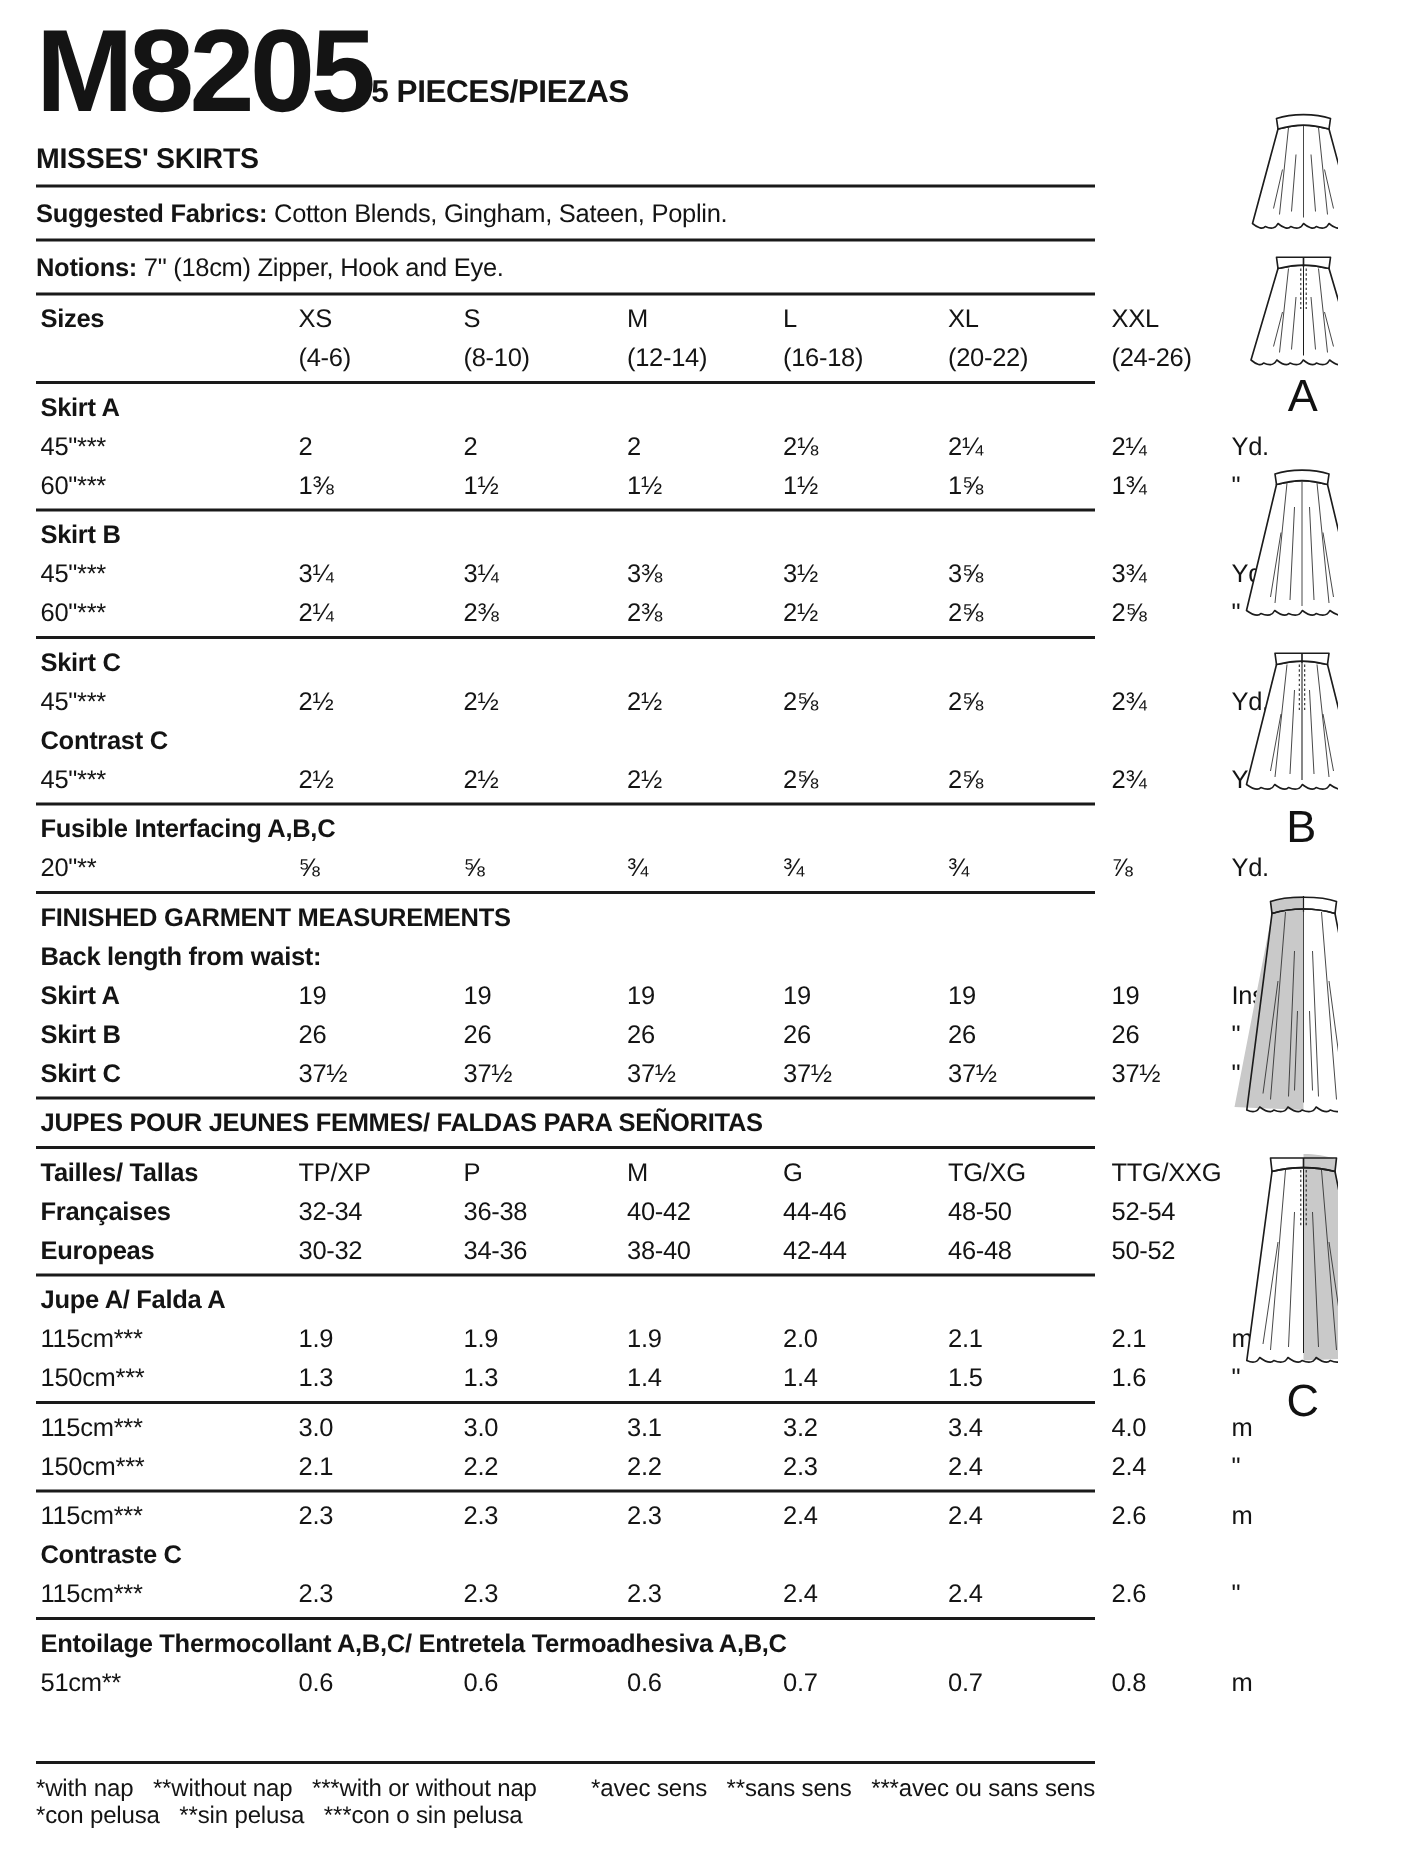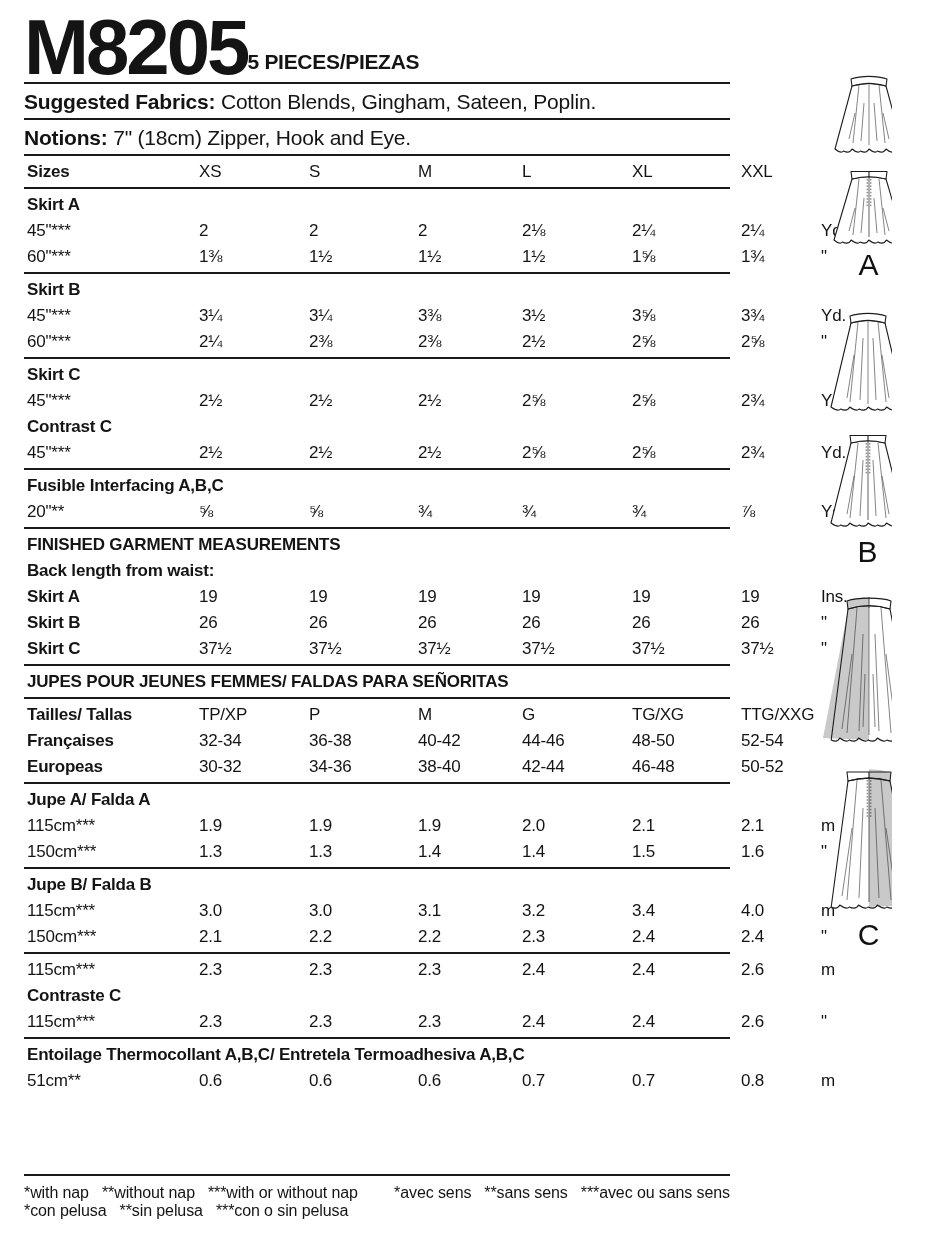--- a/index.html
+++ b/index.html
@@ -9,21 +9,21 @@
     overflow:hidden;
   }
   .main { position:absolute; left:24px; top:16px; width:706px; }
 
   .brand-row { display:flex; align-items:flex-end; }
   .pattern-number { font-size:78px; font-weight:900; line-height:0.82; letter-spacing:-3px; }
   .pieces { font-size:21px; font-weight:600; margin-bottom:6px; letter-spacing:-0.3px; white-space:nowrap; }
 
   .product-title { font-size:19px; font-weight:700; margin-top:16px; padding-bottom:3px; letter-spacing:-0.2px; }
   .rule { border-top:2.4px solid #1a1a1a; margin:2px 0 3px 0; }
-  .info-line { font-size:21px; line-height:26px; padding:2px 0 1px 0; letter-spacing:-0.2px; }
+  .info-line { font-size:17px; line-height:26px; padding:2px 0 1px 0; letter-spacing:-0.2px; }
   .info-line b { font-weight:700; }
 
   
   .trow { display:grid; grid-template-columns:155px 90px 89px 84px 90px 89px 60px 1fr;
           font-size:17px; line-height:26px; letter-spacing:-0.2px; align-items:baseline;gap:20px; }
   .trow .lbl { padding-left:3px; white-space:nowrap; }
   .trow .lbl.b { font-weight:700; }
   .trow .c { white-space:nowrap; }
   .trow .u { text-align:center; white-space:nowrap; }
   .sec { font-size:17px; font-weight:700; line-height:26px; padding-left:3px; letter-spacing:-0.2px; white-space:nowrap; }
@@ -44,39 +44,50 @@
 <body>
 
 <div class="page">
 
   <div class="main">
     <div class="brand-row">
       <div class="pattern-number">M8205</div>
       <div class="pieces">5 PIECES/PIEZAS</div>
     </div>
 
+    <div class="product-title">MISSES' SKIRTS</div>
     <div class="rule"></div>
 
     <div class="info-line"><b>Suggested Fabrics:</b><span> Cotton Blends, Gingham, Sateen, Poplin.</span></div>
     <div class="rule"></div>
 
     <div class="info-line"><b>Notions:</b><span> 7" (18cm) Zipper, Hook and Eye.</span></div>
     <div class="rule"></div>
 
     <div>
         <div class="trow">
           <span class="lbl b">Sizes</span>
           <span class="c">XS</span>
           <span class="c">S</span>
           <span class="c">M</span>
           <span class="c">L</span>
           <span class="c">XL</span>
           <span class="c">XXL</span>
           <span class="u"></span>
         </div>
+        <div class="trow">
+          <span class="lbl"></span>
+          <span class="c">(4-6)</span>
+          <span class="c">(8-10)</span>
+          <span class="c">(12-14)</span>
+          <span class="c">(16-18)</span>
+          <span class="c">(20-22)</span>
+          <span class="c">(24-26)</span>
+          <span class="u"></span>
+        </div>
         <div class="rule"></div>
         <div class="sec">Skirt A</div>
         <div class="trow">
           <span class="lbl">45"***</span>
           <span class="c">2</span>
           <span class="c">2</span>
           <span class="c">2</span>
           <span class="c">2⅛</span>
           <span class="c">2¼</span>
           <span class="c">2¼</span>
@@ -231,21 +242,20 @@
           <span class="lbl">150cm***</span>
           <span class="c">1.3</span>
           <span class="c">1.3</span>
           <span class="c">1.4</span>
           <span class="c">1.4</span>
           <span class="c">1.5</span>
           <span class="c">1.6</span>
           <span class="u">"</span>
         </div>
         <div class="rule"></div>
-        <div class="sec">Jupe B/ Falda B</div>
         <div class="trow">
           <span class="lbl">115cm***</span>
           <span class="c">3.0</span>
           <span class="c">3.0</span>
           <span class="c">3.1</span>
           <span class="c">3.2</span>
           <span class="c">3.4</span>
           <span class="c">4.0</span>
           <span class="u">m</span>
         </div>

